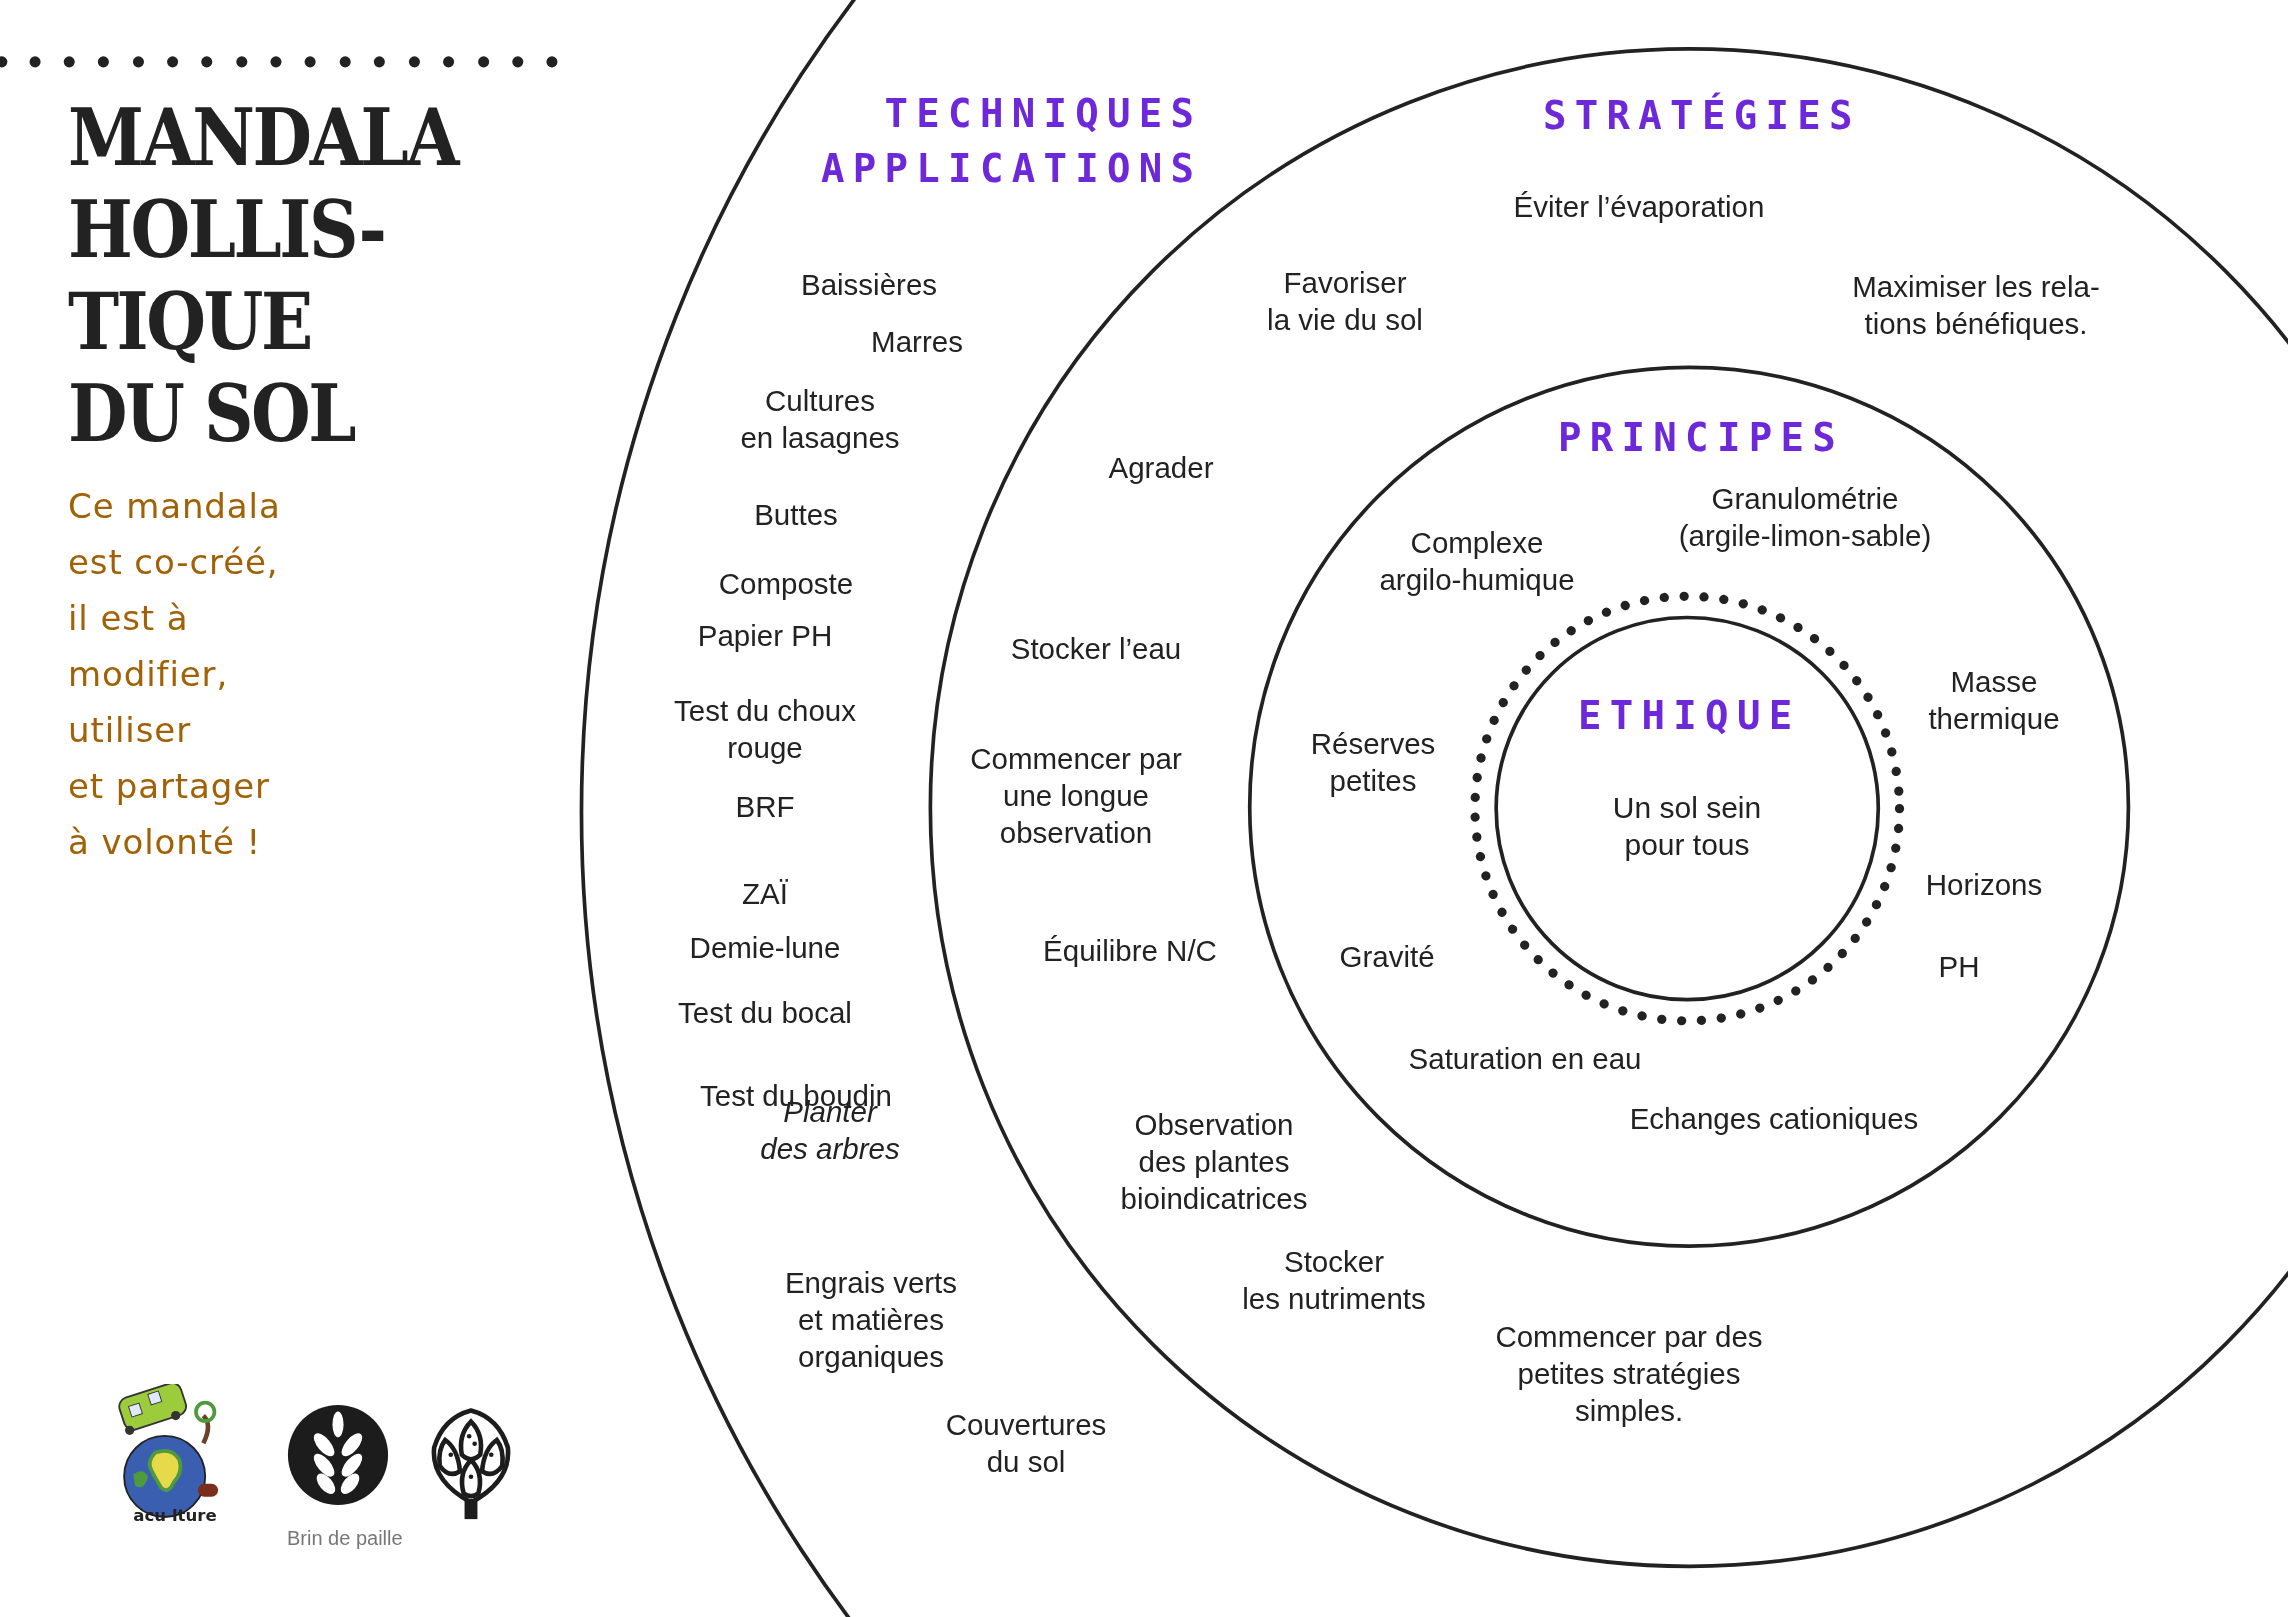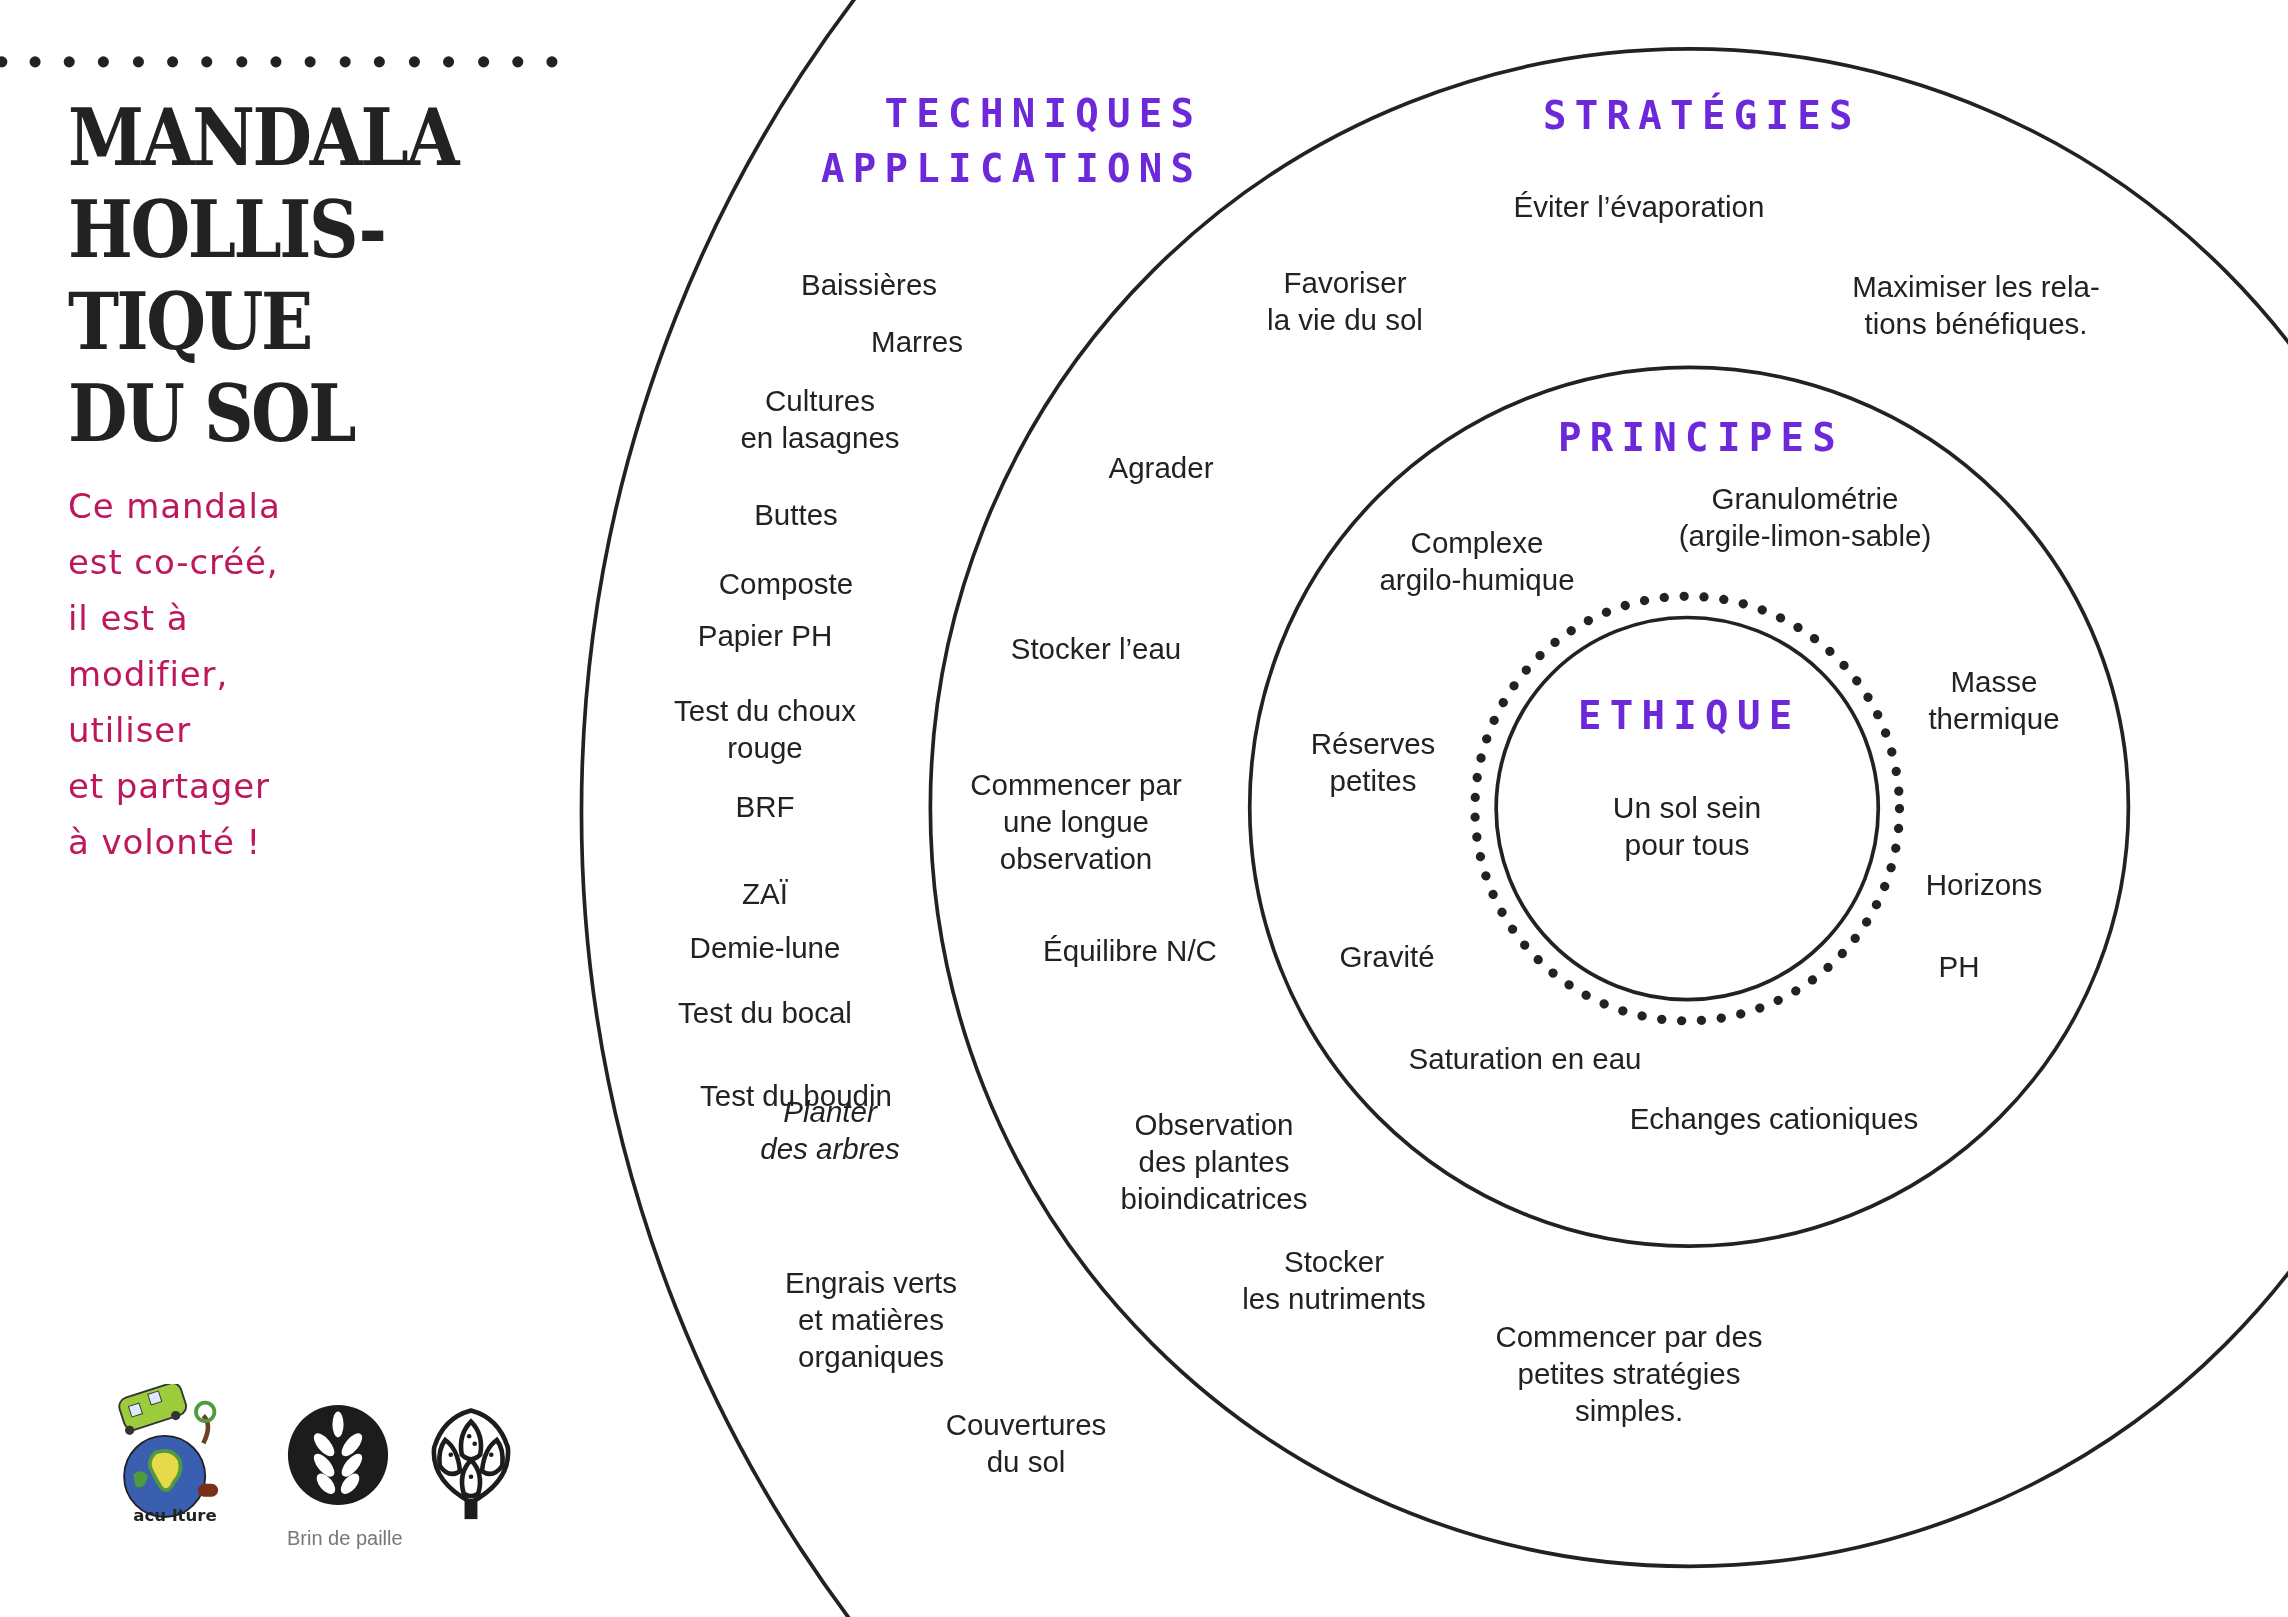--- a/index.html
+++ b/index.html
@@ -9,21 +9,21 @@
     .title {
       left: 68px; top: 92px;
       font-family: "DejaVu Serif", serif; font-weight: bold;
       font-size: 78px; line-height: 92px; letter-spacing: -2.8px;
       transform: scaleX(0.88); transform-origin: left top;
       color: #222222; white-space: pre;
     }
     .intro {
       left: 68px; top: 478px;
       font-family: "DejaVu Sans", sans-serif; font-size: 34px; line-height: 56px;
-      letter-spacing: 0.9px; color: #be185d; white-space: pre;
+      letter-spacing: 0.9px; color: #a16207; white-space: pre;
     }
     .ring-label {
       font-family: "DejaVu Sans Mono", monospace; font-weight: bold;
       font-size: 39px; letter-spacing: 8.3px; color: #6d28d9; white-space: pre; line-height: 55px;
     }
     .item {
       font-family: "Liberation Sans", sans-serif; font-size: 29.5px; line-height: 37px;
       color: #222222; text-align: center; white-space: pre; transform: translateX(-50%);
     }
     .center-item { font-size: 30px; }
@@ -112,21 +112,21 @@
 <div class="abs item" style="left:1026px; top:1406px;">Couvertures
 du sol</div>
 
 <div class="abs item" style="left:1639px; top:188px;">Éviter l’évaporation</div>
 <div class="abs item" style="left:1345px; top:264px;">Favoriser
 la vie du sol</div>
 <div class="abs item" style="left:1976px; top:268px;">Maximiser les rela-
 tions bénéfiques.</div>
 <div class="abs item" style="left:1161px; top:449px;">Agrader</div>
 <div class="abs item" style="left:1096px; top:630px;">Stocker l’eau</div>
-<div class="abs item" style="left:1076px; top:740px;margin-top:26px;">Commencer par
+<div class="abs item" style="left:1076px; top:740px;">Commencer par
 une longue
 observation</div>
 <div class="abs item" style="left:1130px; top:932px;">Équilibre N/C</div>
 <div class="abs item" style="left:1214px; top:1106px;">Observation
 des plantes
 bioindicatrices</div>
 <div class="abs item" style="left:1334px; top:1243px;">Stocker
 les nutriments</div>
 <div class="abs item" style="left:1629px; top:1318px;">Commencer par des
 petites stratégies

